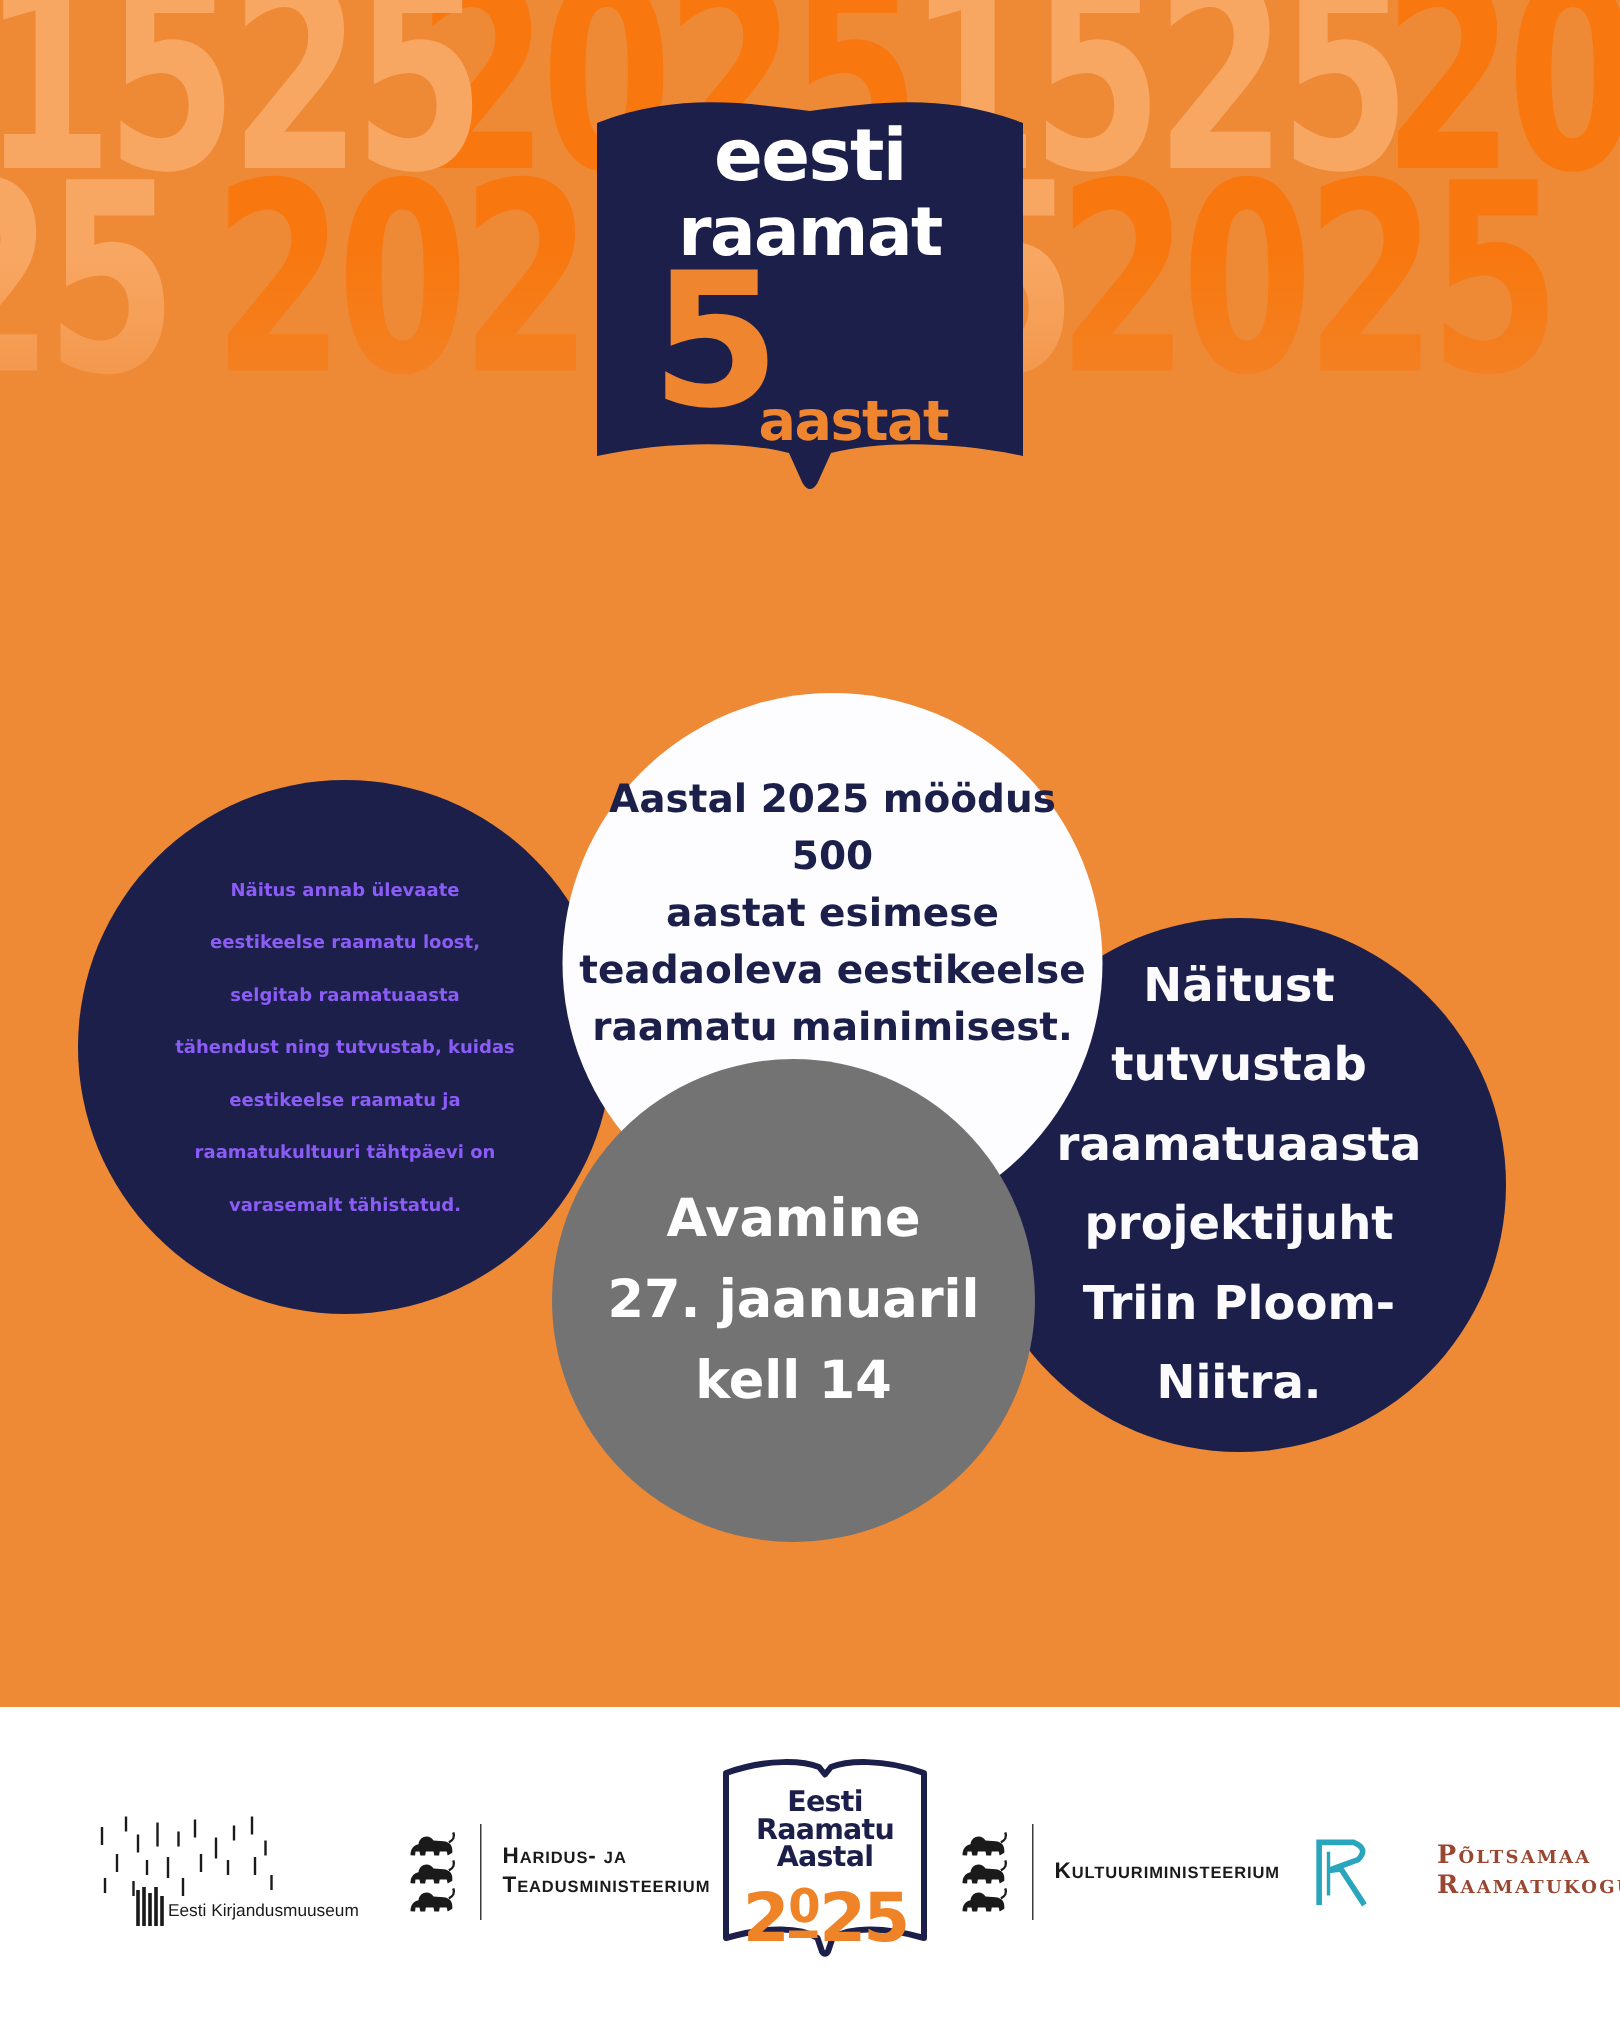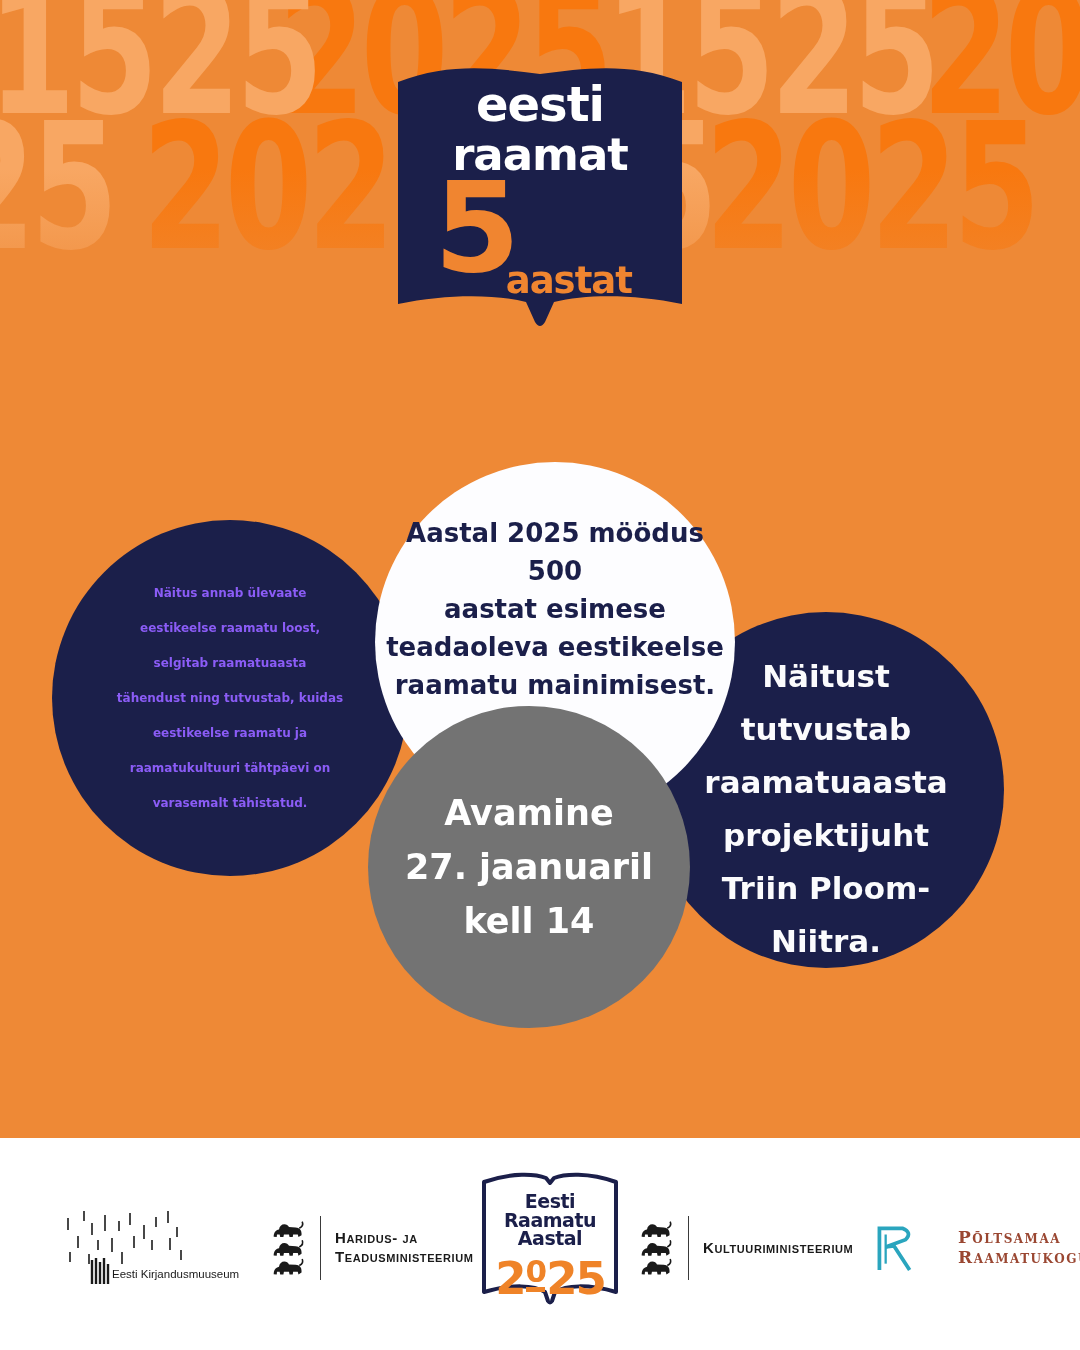--- a/index.html
+++ b/index.html
@@ -30,21 +30,21 @@
   .logo-500 .d00{font-size:101px;letter-spacing:-5px;}
   .logo-aastat{position:absolute;right:60px;top:208px;color:#F08530;font-weight:800;
                font-size:37px;line-height:1;letter-spacing:-1px;}
 
   
   .circle{position:absolute;border-radius:50%;display:flex;align-items:center;
           justify-content:center;text-align:center;}
   .circle-text{white-space:pre-line;font-weight:bold;}
   .c-left{left:52px;top:520px;width:356px;height:356px;background:#1B1F4A;z-index:1;}
   .c-left .circle-text{color:#8b5cf6;font-size:12px;line-height:35px;}
-  .c-right{left:648px;top:612px;width:356px;height:356px;background:#1B1F4A;z-index:2;align-items:flex-end;}
+  .c-right{left:648px;top:612px;width:356px;height:356px;background:#1B1F4A;z-index:2;}
   .c-right .circle-text{color:#FBFBFD;font-size:31px;line-height:53px;}
   .c-white{left:375px;top:462px;width:360px;height:360px;background:#FDFDFF;z-index:3;}
   .c-white .circle-text{color:#1B1F4A;font-size:26px;line-height:38px;
                         padding-bottom:66px;}
   .c-purple{left:368px;top:706px;width:322px;height:322px;background:#737373;z-index:4;}
   .c-purple .circle-text{color:#FFFFFF;font-size:35px;line-height:54px;}
 
   
   .footer{position:absolute;left:0;top:1138px;width:1080px;height:212px;background:#FFFFFF;z-index:5;}
   .flogo{position:absolute;}

